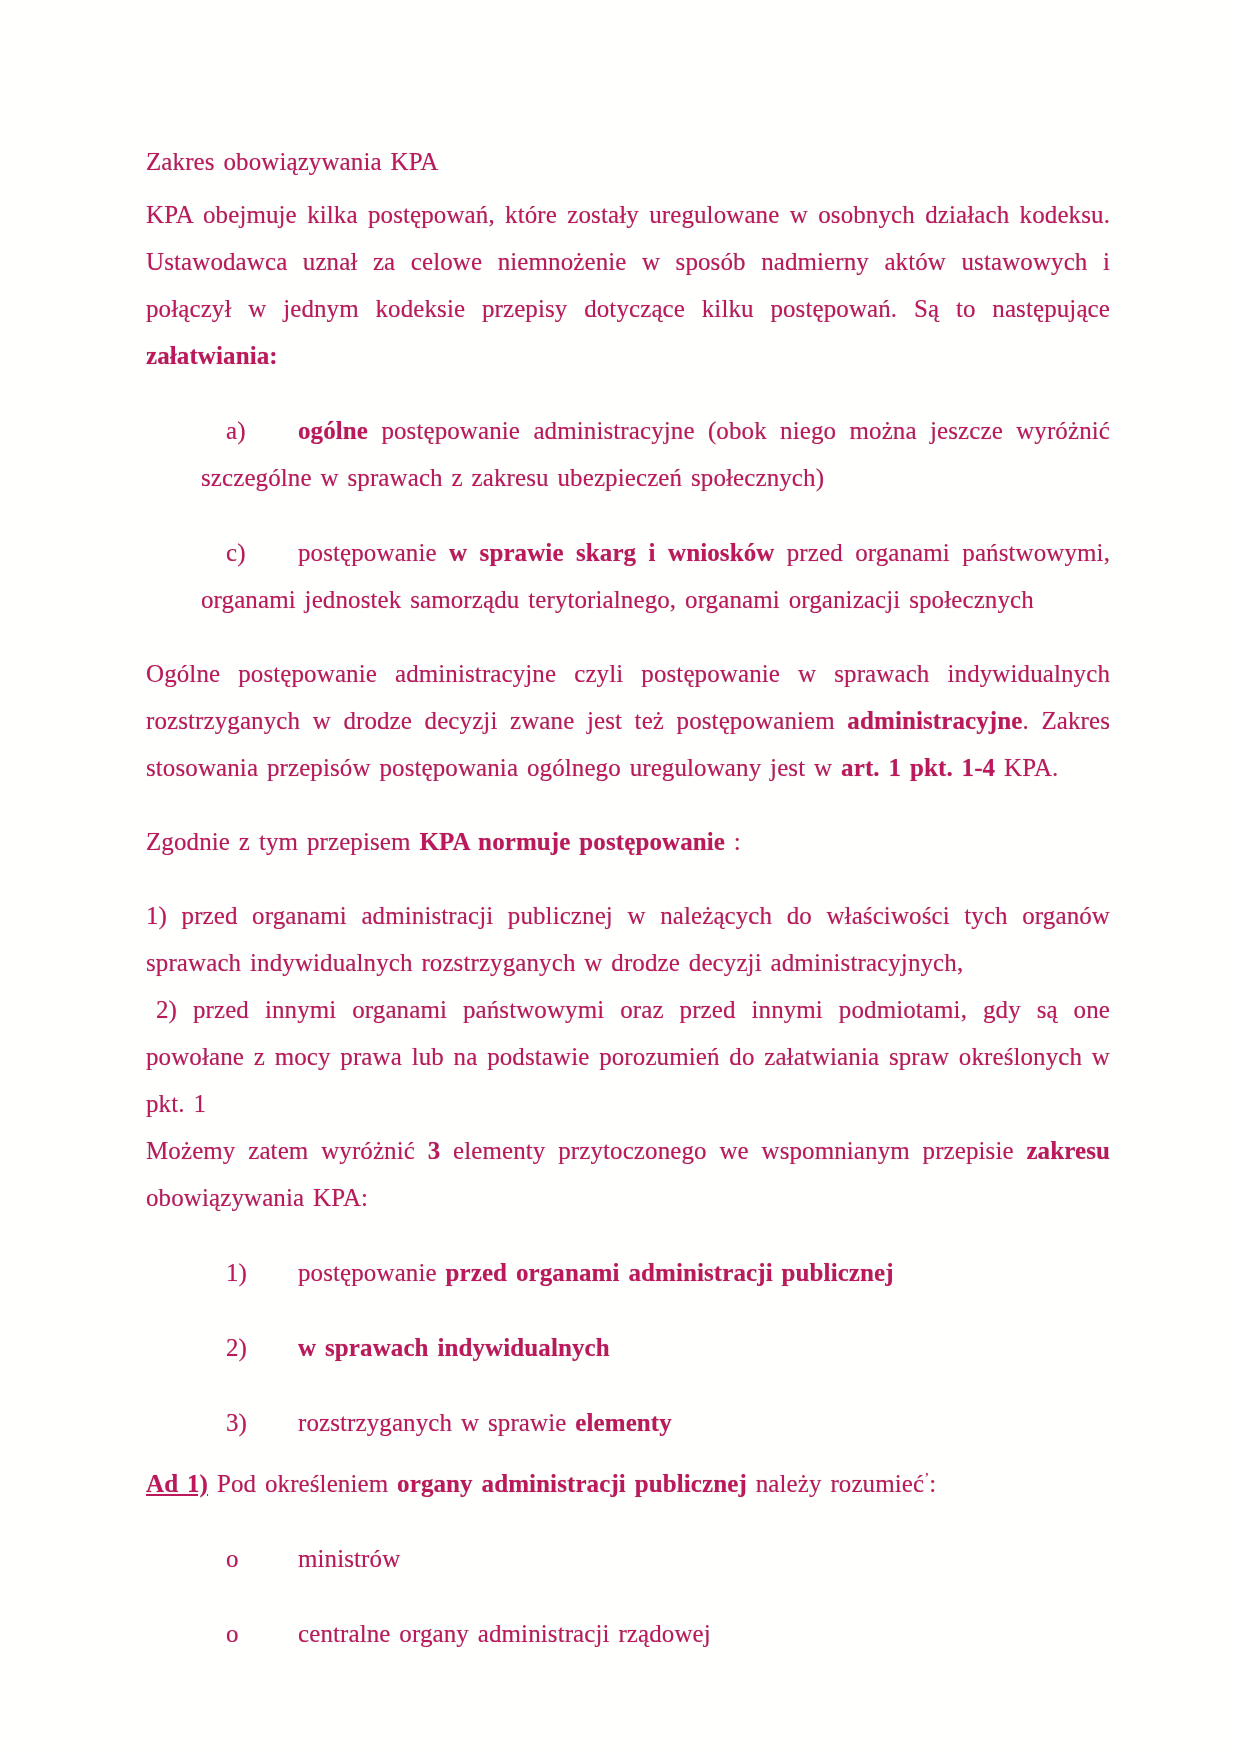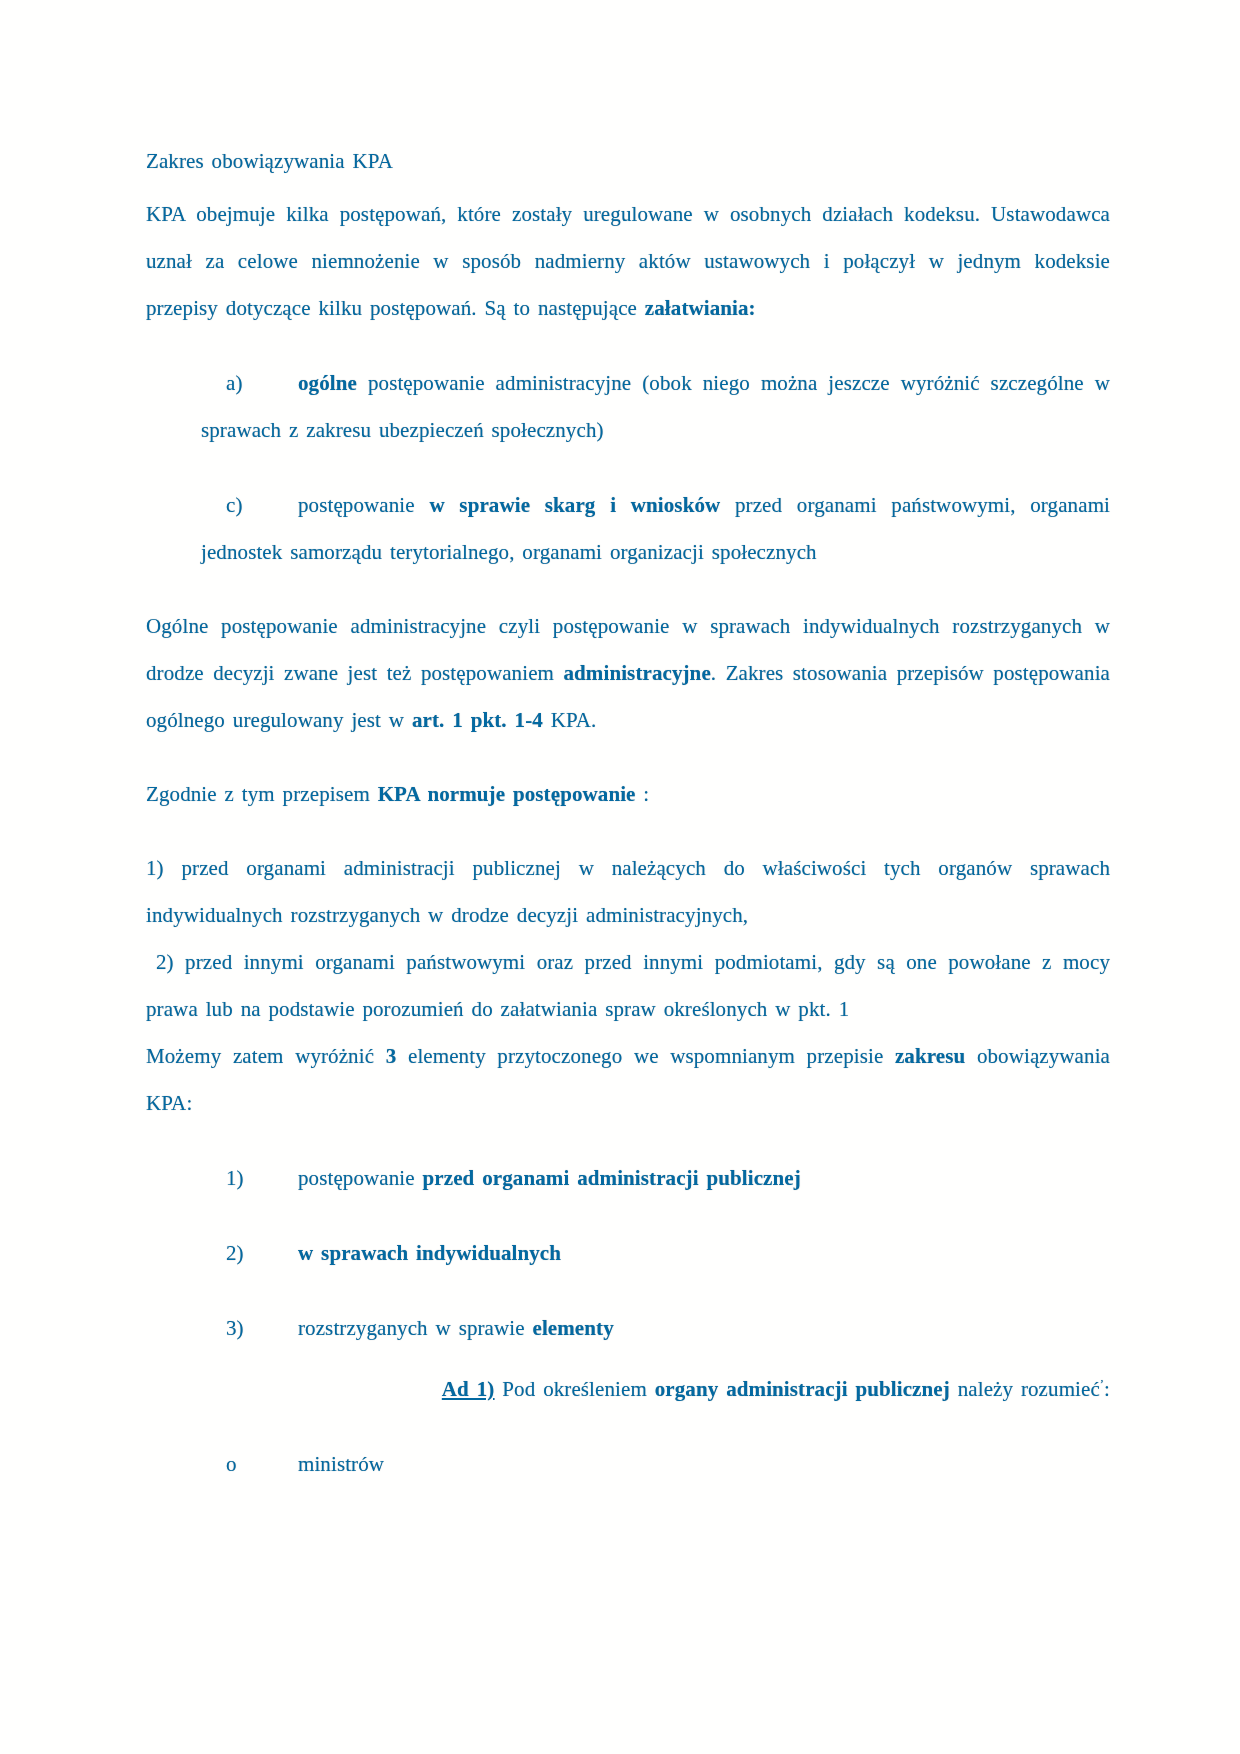--- a/index.html
+++ b/index.html
@@ -11,39 +11,39 @@
   .sheet {
     position: relative;
     width: 1240px;
     height: 1754px;
     margin: 0 auto;
     background: #fffffe;
     box-sizing: border-box;
     padding: 138px 130px 40px 146px;
     overflow: hidden;
     font-family: "Liberation Serif", "DejaVu Serif", serif;
-    font-size: 21px;
+    font-size: 25px;
     line-height: 47px;
-    color: #0369a1;
+    color: #be185d;
     
     text-shadow: 0 0 1px rgba(25,25,25,0.35);
     word-spacing: 2.5px;
     letter-spacing: 0.1px;
   }
   .blk {
     text-align: justify;
     margin: 0;
   }
   .blk:last-child { text-align: left; }
   .b-title { text-align: left; margin: 0 0 6px 0; }
   .b-p1 { margin-top: 0; }
   .b-p  { margin-top: 27px; }
   .b-pc { margin-top: 0; }
   .b-p2 { margin-top: 0; text-indent: 10px; }
-  .b-ad { margin-top: 14px; text-align: right; }
+  .b-ad { margin-top: 14px; text-align: left; }
   .b-li {
     margin-top: 28px;
     padding-left: 55px;
     text-indent: 25px;
   }
   .label {
     display: inline-block;
     width: 72px;
     text-indent: 0;
   }
@@ -68,14 +68,15 @@
       <div class="blk b-p"><span>Ogólne postępowanie administracyjne czyli postępowanie w sprawach indywidualnych rozstrzyganych w drodze decyzji zwane jest też postępowaniem </span><span class="bold">administracyjne</span><span>. Zakres stosowania przepisów postępowania ogólnego uregulowany jest w </span><span class="bold">art. 1 pkt. 1-4</span><span> KPA.</span></div>
       <div class="blk b-p"><span>Zgodnie z tym przepisem </span><span class="bold">KPA normuje postępowanie</span><span> :</span></div>
       <div class="blk b-p"><span>1) przed organami administracji publicznej w należących do właściwości tych organów sprawach indywidualnych rozstrzyganych w drodze decyzji administracyjnych,</span></div>
       <div class="blk b-p2"><span>2) przed innymi organami państwowymi oraz przed innymi podmiotami, gdy są one powołane z mocy prawa lub na podstawie porozumień do załatwiania spraw określonych w pkt. 1</span></div>
       <div class="blk b-pc"><span>Możemy zatem wyróżnić </span><span class="bold">3</span><span> elementy przytoczonego we wspomnianym przepisie </span><span class="bold">zakresu</span><span> obowiązywania KPA:</span></div>
       <div class="blk b-li"><span class="label">1)</span><span>postępowanie </span><span class="bold">przed organami administracji publicznej</span></div>
       <div class="blk b-li"><span class="label">2)</span><span class="bold">w sprawach indywidualnych</span></div>
       <div class="blk b-li"><span class="label">3)</span><span>rozstrzyganych w sprawie </span><span class="bold">elementy</span></div>
       <div class="blk b-ad"><span class="bold underline">Ad 1)</span><span> Pod określeniem </span><span class="bold">organy administracji publicznej</span><span> należy rozumieć</span><sup class="fnmark">’</sup><span>:</span></div>
       <div class="blk b-li"><span class="label">o</span><span>ministrów</span></div>
+      <div class="blk b-li"><span class="label">o</span><span>centralne organy administracji rządowej</span></div>
     </div>
 </div>
 
 </body></html>

